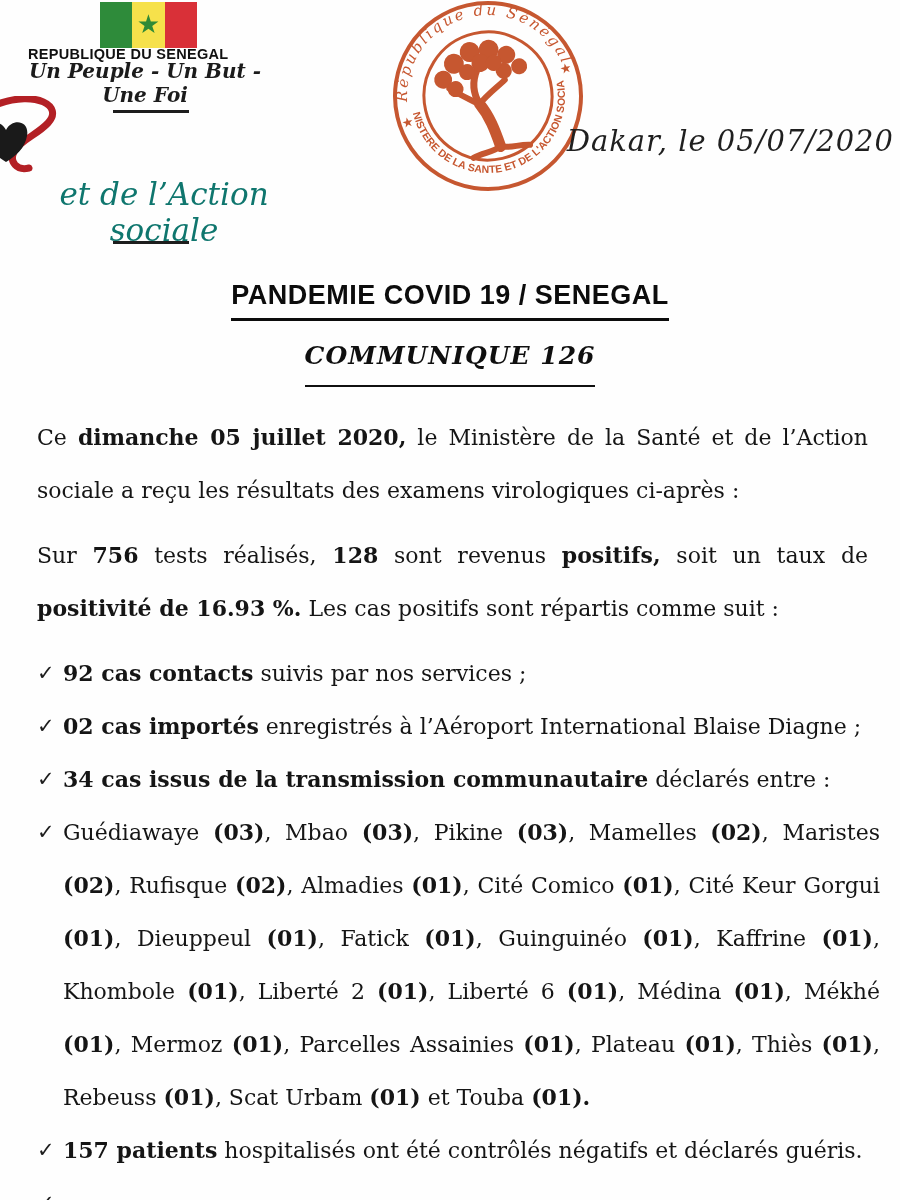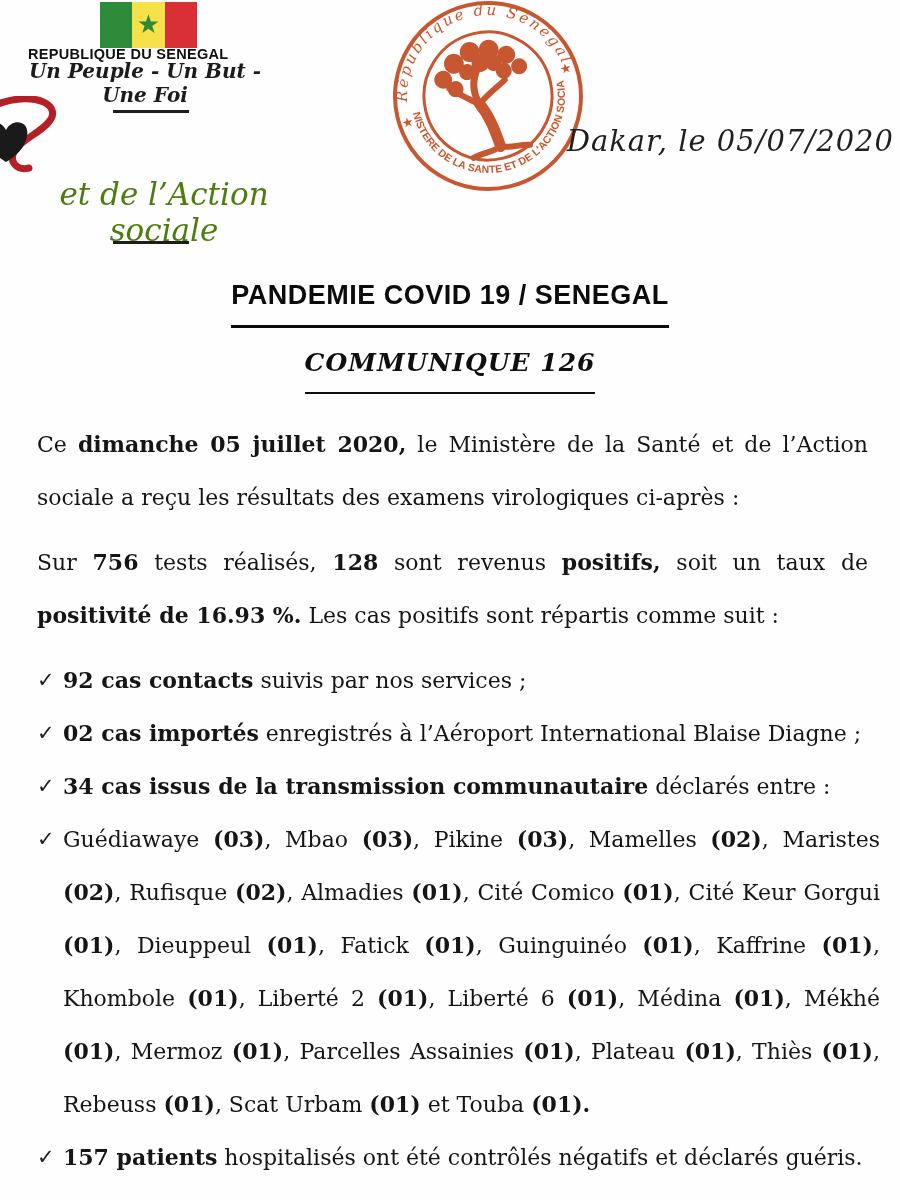--- a/index.html
+++ b/index.html
@@ -29,34 +29,34 @@
   }
   .rule { position:absolute; left:113px; width:76px; height:3px; background:#1d1d1d; }
   .rule1 { top:110px; }
   .rule2 { top:241px; }
   .min1 {
     position:absolute; left:25px; top:121px; width:310px; text-align:center;
     font-style:italic; font-size:31px; color:#222;
   }
   .min2 {
     position:absolute; left:18px; top:176px; width:292px; text-align:center;
-    font-style:italic; font-size:31px; color:#4d7c0f;
+    font-style:italic; font-size:31px; color:#0f766e;
   }
   .logo { position:absolute; left:-16px; top:96px; }
   .stamp { position:absolute; left:388px; top:-4px; }
   .dateline {
     position:absolute; right:6px; top:124px;
     font-style:italic; font-size:29px; letter-spacing:1px; color:#1f1f1f;margin-left:12px;
   }
   
   .title-wrap { text-align:center; margin-top:8px; }
   .doc-title {
     display:inline-block; font-family:"Liberation Sans", sans-serif;
     font-weight:bold; font-size:27px; letter-spacing:.5px; color:#0c0c0c;
-    border-bottom:3px solid #0c0c0c; padding-bottom:14px;
+    border-bottom:3px solid #0c0c0c; padding-bottom:7px;
   }
   .communique { text-align:center; margin-top:20px; }
   .comm-text {
     display:inline-block; font-style:italic; font-weight:bold; font-size:25px;
     letter-spacing:1px; color:#0f0f0f; border-bottom:2px solid #101010; padding-bottom:15px;
   }
   
   main {
     margin:24px 20px 0 25px; font-size:22px; line-height:53px;
     text-align:justify; color:#151515;

